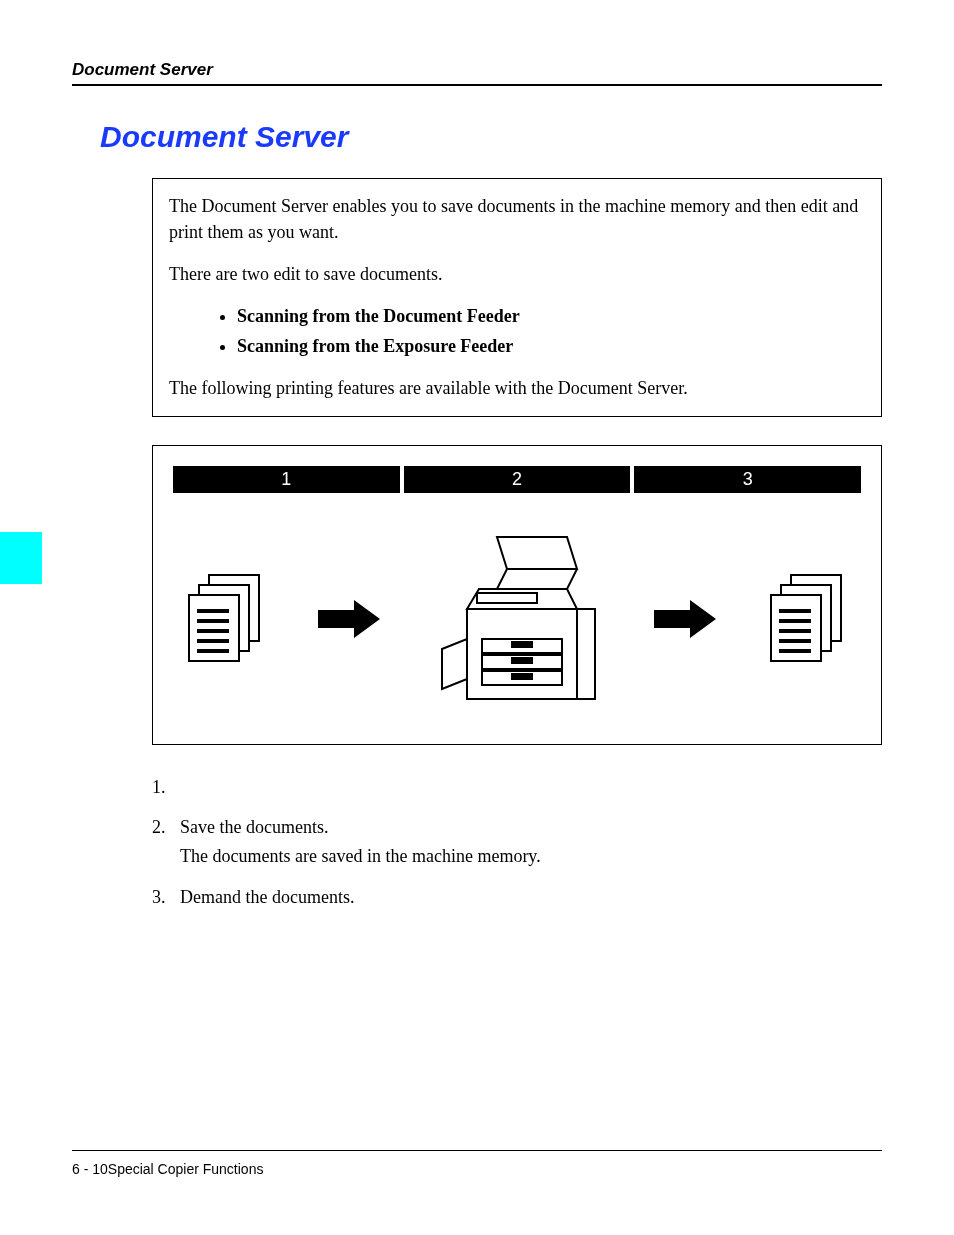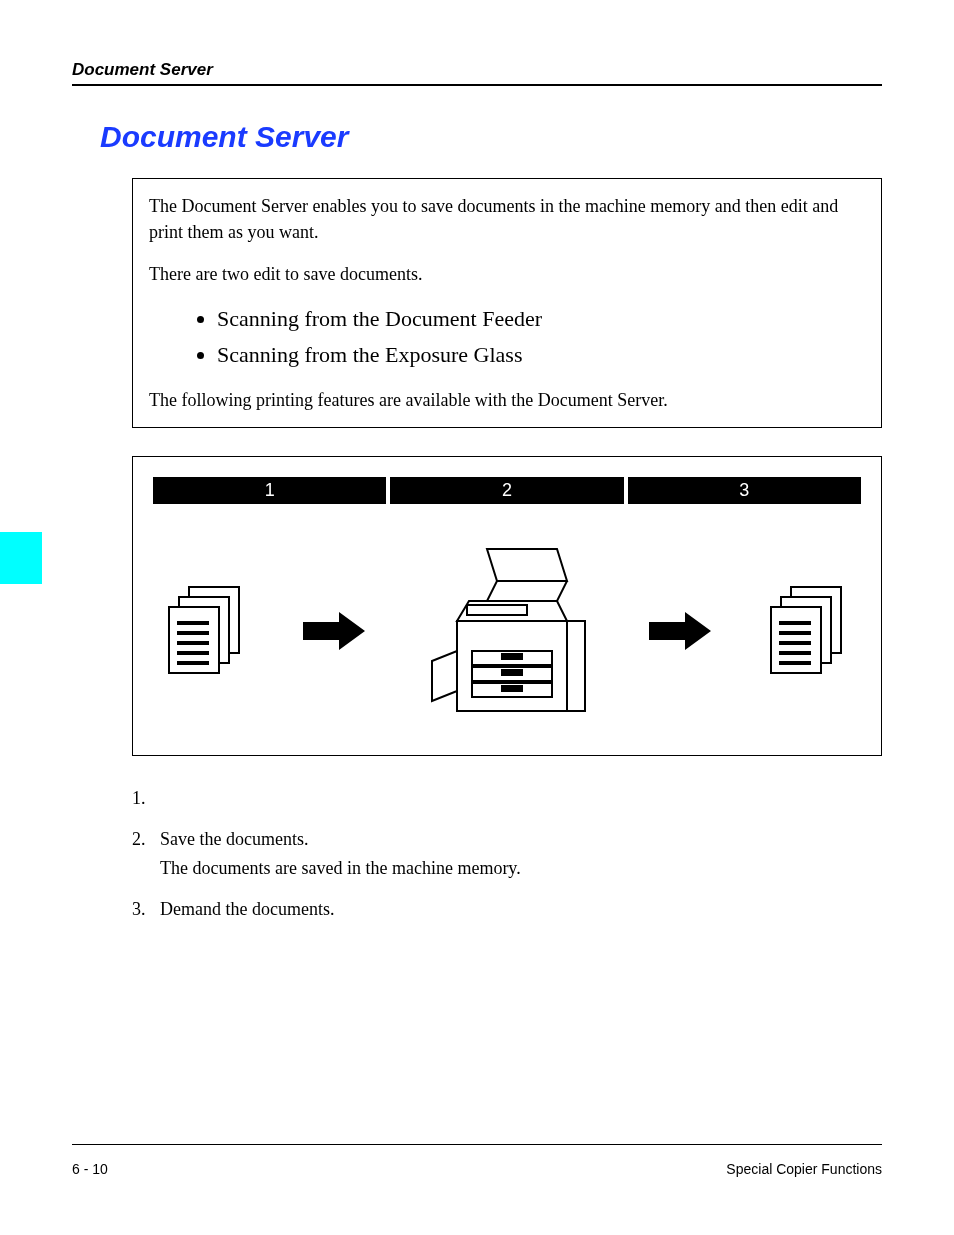--- a/index.html
+++ b/index.html
@@ -28,39 +28,40 @@
   .main-title {
     font-family: Arial, Helvetica, sans-serif;
     font-weight: bold;
     font-style: italic;
     color: #1a3bff;
     font-size: 30px;
     margin-left: 28px;
     margin-bottom: 24px;
   }
   .content {
-    margin-left: 60px;
+    margin-left: 80px;
   }
   .info-box {
     border: 1px solid #000;
     padding: 14px 16px 14px 16px;
     font-size: 18px;
     line-height: 1.45;
     margin-bottom: 28px;
   }
   .info-box p { margin-bottom: 16px; }
   .info-box p:last-child, .info-box ul:last-child { margin-bottom: 0; }
   .info-box ul {
     list-style: disc;
     margin-left: 68px;
     margin-bottom: 16px;
   }
   .info-box ul li {
     margin-bottom: 4px;
-    font-size: 22px;
+    font-size: 18px;
+    font-weight: bold;
   }
   .info-box ul li .sub {
     display: block;
   }
   .diagram {
     border: 1px solid #000;
     height: 300px;
     margin-bottom: 28px;
     display: flex;
     flex-direction: column;
@@ -105,23 +106,22 @@
     width: 28px;
     flex-shrink: 0;
   }
   .steps .step .t .sub { display: block; }
   .footer {
     position: absolute;
     left: 72px;
     right: 72px;
     bottom: 58px;
     border-top: 1px solid #000;
-    padding-top: 16px;
-    display: flex;
-    justify-content: space-between;
+    padding-top: 10px;
+    display: flex;
     font-family: Arial, Helvetica, sans-serif;
     font-size: 14px;
   }
   .tab-marker {
     position: absolute;
     left: 0;
     top: 532px;
     width: 42px;
     height: 52px;
     background: #00ffff;
@@ -138,21 +138,21 @@
 
   <h1 class="main-title">Document Server</h1>
 
   <div class="content">
 
     <div class="info-box">
       <p>The Document Server enables you to save documents in the machine memory and then edit and print them as you want.</p>
       <p>There are two edit to save documents.</p>
       <ul>
         <li>Scanning from the Document Feeder</li>
-        <li>Scanning from the Exposure Glass</li>
+        <li>Scanning from the Exposure Feeder</li>
       </ul>
       <p>The following printing features are available with the Document Server.</p>
     </div>
 
     <div class="diagram">
       <div class="diagram-header">
         <div class="num">1</div>
         <div class="num">2</div>
         <div class="num">3</div>
       </div>

